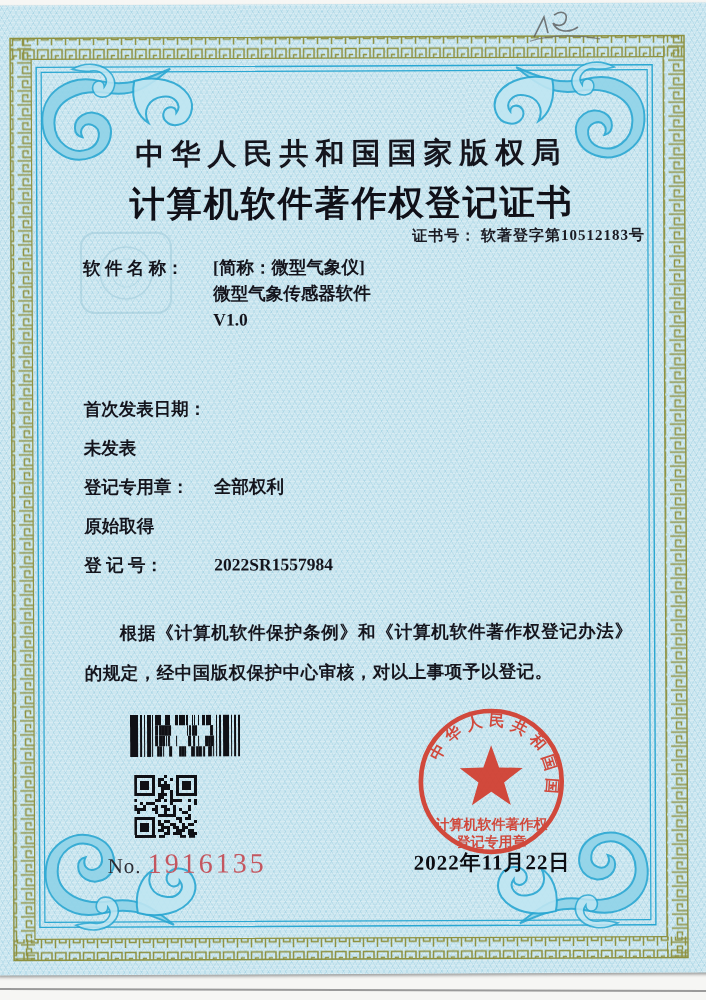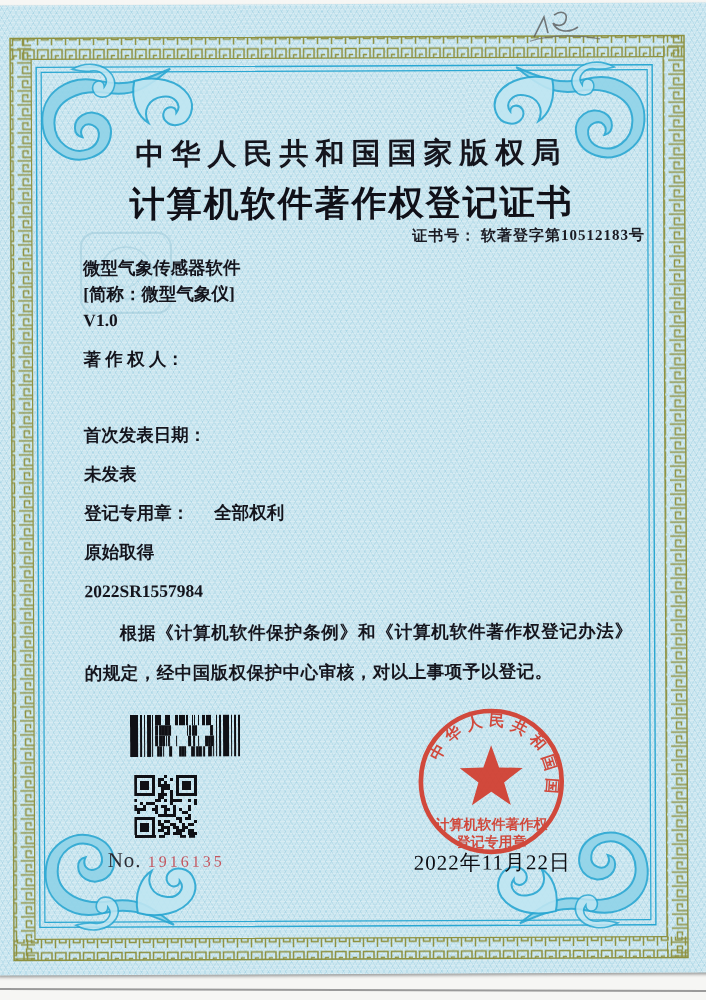--- a/index.html
+++ b/index.html
@@ -44,24 +44,24 @@
     position:absolute;top:608px;left:88px;width:548px;
     font-size:17.5px;font-weight:600;color:#15151d;line-height:40px;
     text-align:justify;text-indent:2em;letter-spacing:0.5px;
   }
   .barcode-wrap{position:absolute;left:133px;top:710px;}
   .qr-wrap{position:absolute;left:137px;top:770px;}
   .serial{
     position:absolute;left:110px;top:843px;font-size:21px;color:#2b2b33;
     letter-spacing:1px;
   }
-  .serial .num{color:#c4565f;letter-spacing:3px;font-size:16px;}
+  .serial .num{color:#c4565f;letter-spacing:3px;font-size:28px;}
   .issue-date{
     position:absolute;left:416px;top:845px;
-    font-size:21px;font-weight:normal;color:#0d0d12;letter-spacing:1px;
+    font-size:21px;font-weight:bold;color:#0d0d12;letter-spacing:1px;
   }
   .seal-wrap{position:absolute;left:406px;top:690px;width:176px;height:176px;opacity:.92;}
   .pencil-wrap{position:absolute;left:534px;top:4px;}
 </style>
 </head>
 <body>
 
 <div class="paper">
 
   <svg class="layer frame-svg" width="706" height="966" viewBox="0 0 706 966">
@@ -103,28 +103,28 @@
 
   <div class="authority">中华人民共和国国家版权局</div>
   <div class="cert-title">计算机软件著作权登记证书</div>
   <div class="cert-no-line">
     <span>证书号：</span>
     <span>软著登字第10512183号</span>
   </div>
 
   <div class="fields" id="fields">
       <div class="field-row">
-        <div class="f-value">
+        <span class="f-label">软 件 名 称：</span>
+        <div class="f-value">
+          <div>[简称：微型气象仪]</div>
           <div>微型气象传感器软件</div>
-          <div>[简称：微型气象仪]</div>
           <div>V1.0</div>
         </div>
       </div>
       <div class="field-row">
-        <span class="f-label">著 作 权 人：</span>
       </div>
       <div class="field-row gap-before">
         <span class="f-label">首次发表日期：</span>
       </div>
       <div class="field-row">
         <div class="f-value">
           <div>未发表</div>
         </div>
       </div>
       <div class="field-row">
@@ -132,20 +132,21 @@
         <div class="f-value">
           <div>全部权利</div>
         </div>
       </div>
       <div class="field-row">
         <div class="f-value">
           <div>原始取得</div>
         </div>
       </div>
       <div class="field-row">
+        <span class="f-label">登  记  号：</span>
         <div class="f-value">
           <div>2022SR1557984</div>
         </div>
       </div>
     </div>
 
   <div class="statement">根据《计算机软件保护条例》和《计算机软件著作权登记办法》的规定，经中国版权保护中心审核，对以上事项予以登记。</div>
 
   <div class="barcode-wrap">
     <svg id="barcode" width="110" height="42" viewBox="0 0 110 42">

